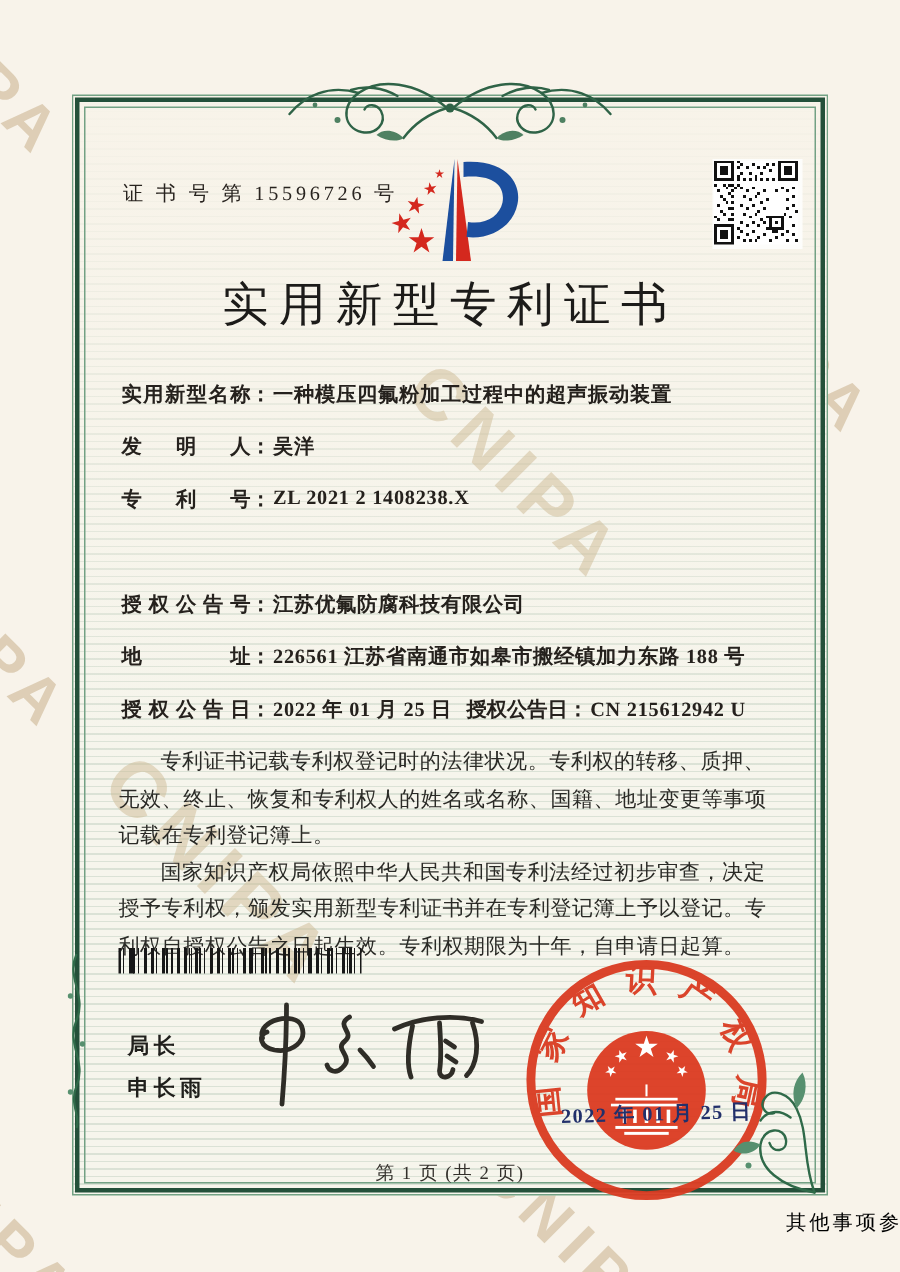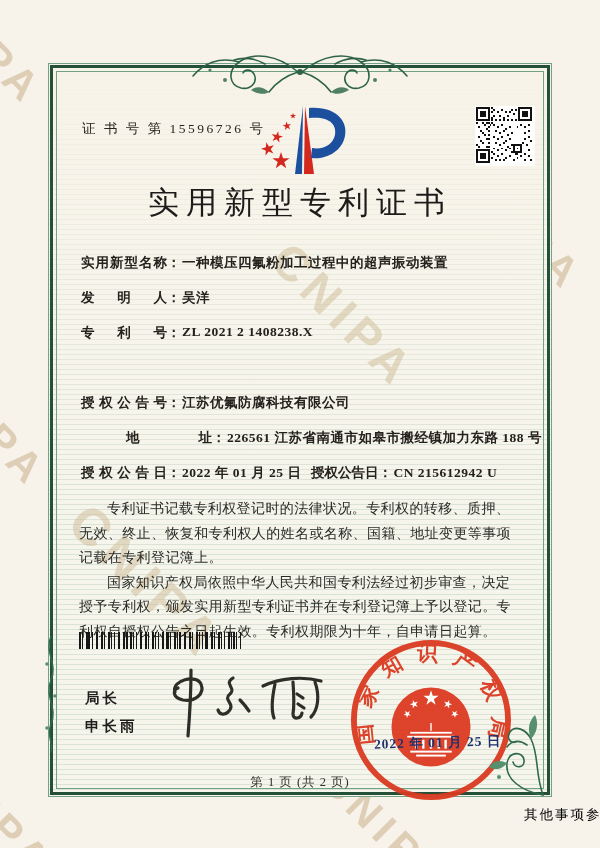--- a/index.html
+++ b/index.html
@@ -175,21 +175,21 @@
     </div>
     <div class="frow" style="top:190px;">
       <span class="flabel">实用新型名称</span><span class="colon">：</span><span class="fvalue">一种模压四氟粉加工过程中的超声振动装置</span>
     </div>
     <div class="frow" style="top:260px;">
       <span class="flabel">专利号</span><span class="colon">：</span><span class="fvalue">ZL 2021 2 1408238.X</span>
     </div>
     <div class="frow" style="top:330px;">
       <span class="flabel">授权公告号</span><span class="colon">：</span><span class="fvalue">江苏优氟防腐科技有限公司</span>
     </div>
-    <div class="frow" style="top:365px;margin-left:45px;">
+    <div class="frow" style="top:365px;">
       <span class="flabel">地址</span><span class="colon">：</span><span class="fvalue">226561 江苏省南通市如皋市搬经镇加力东路 188 号</span>
     </div>
     <div class="frow" style="top:400px;">
       <span class="flabel">授权公告日</span><span class="colon">：</span><span class="fvalue">2022 年 01 月 25 日</span>
       <span class="grant2">
         <span>授权公告日</span><span class="colon">：</span><span class="fvalue">CN 215612942 U</span>
       </span>
     </div>
 
     <div class="notice">

